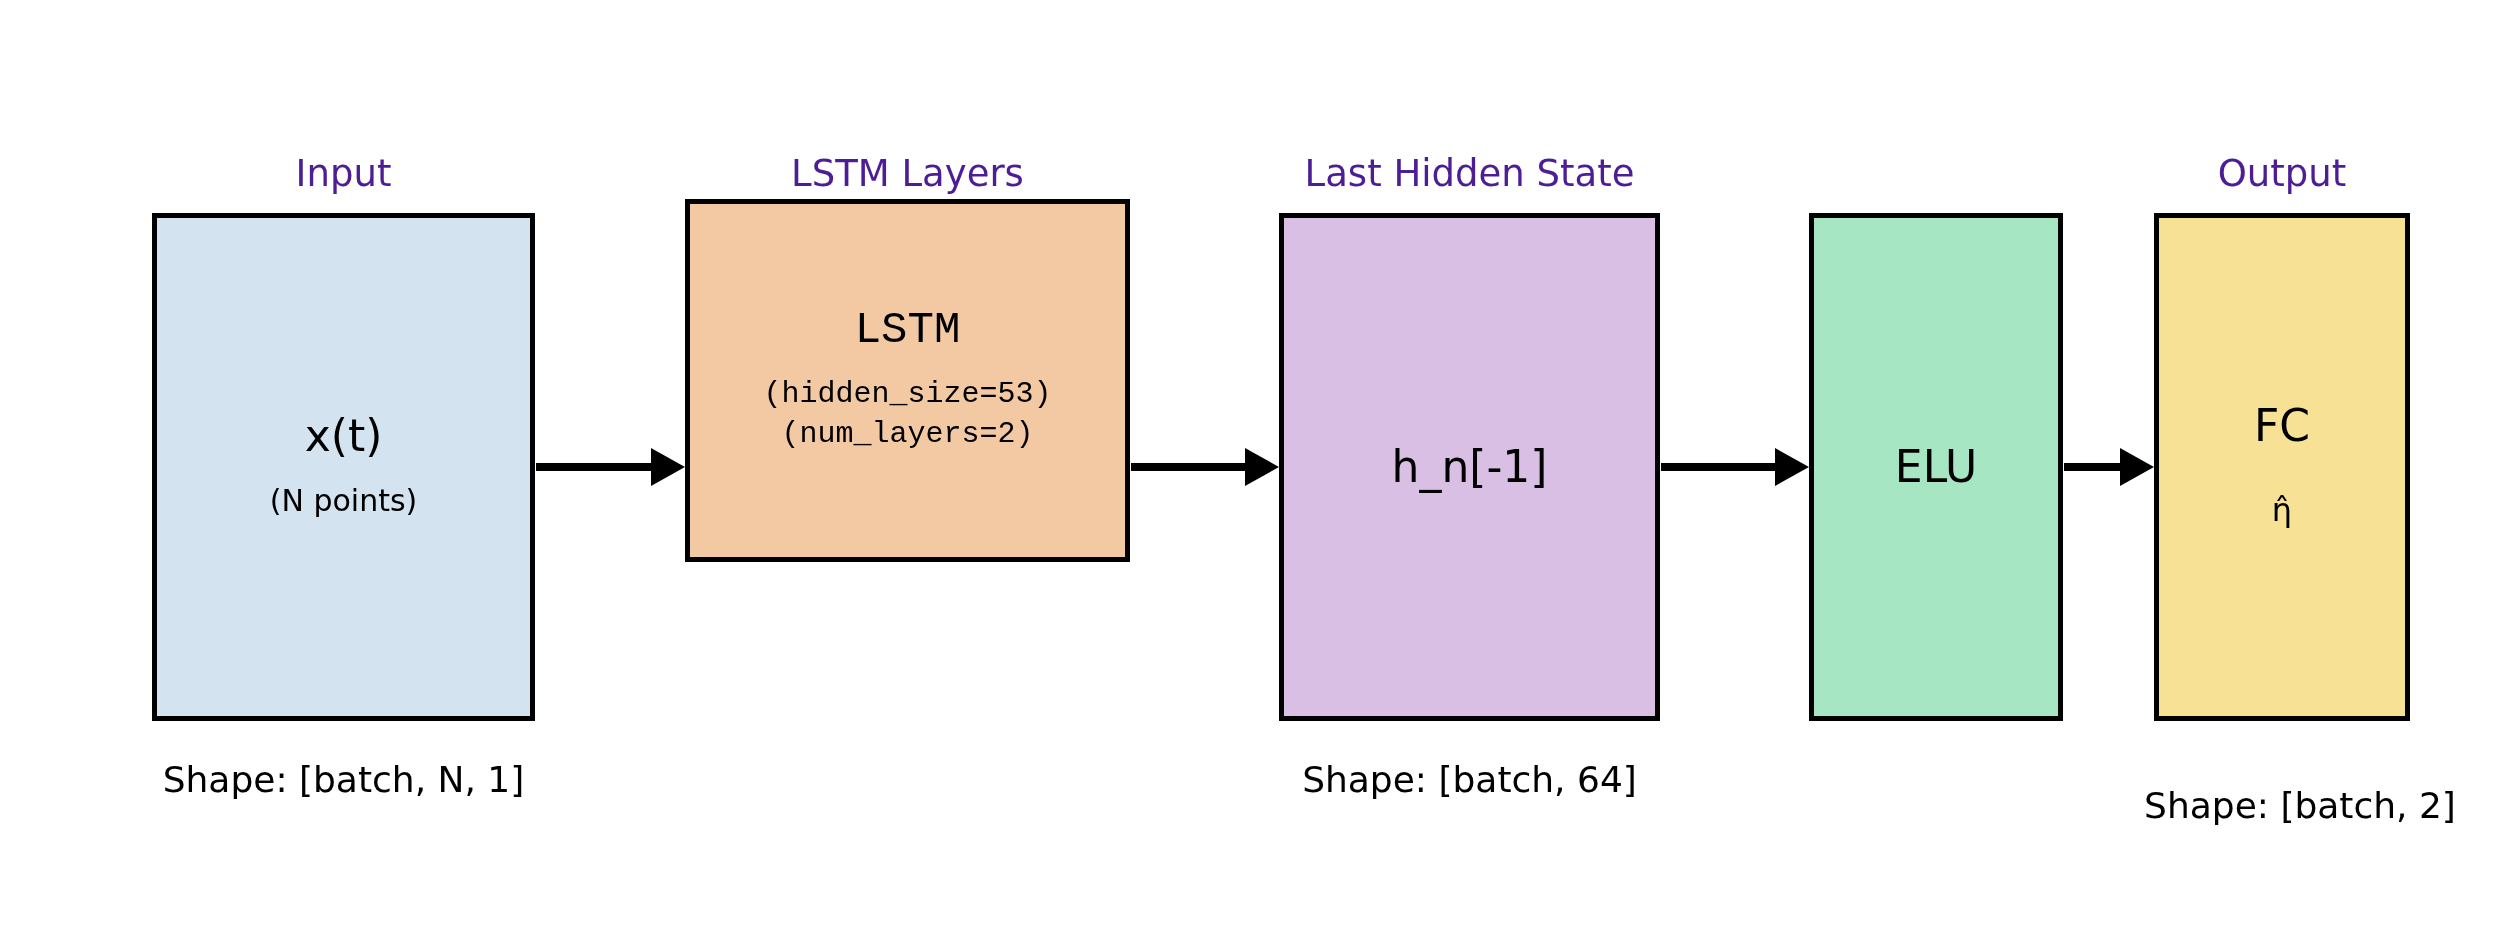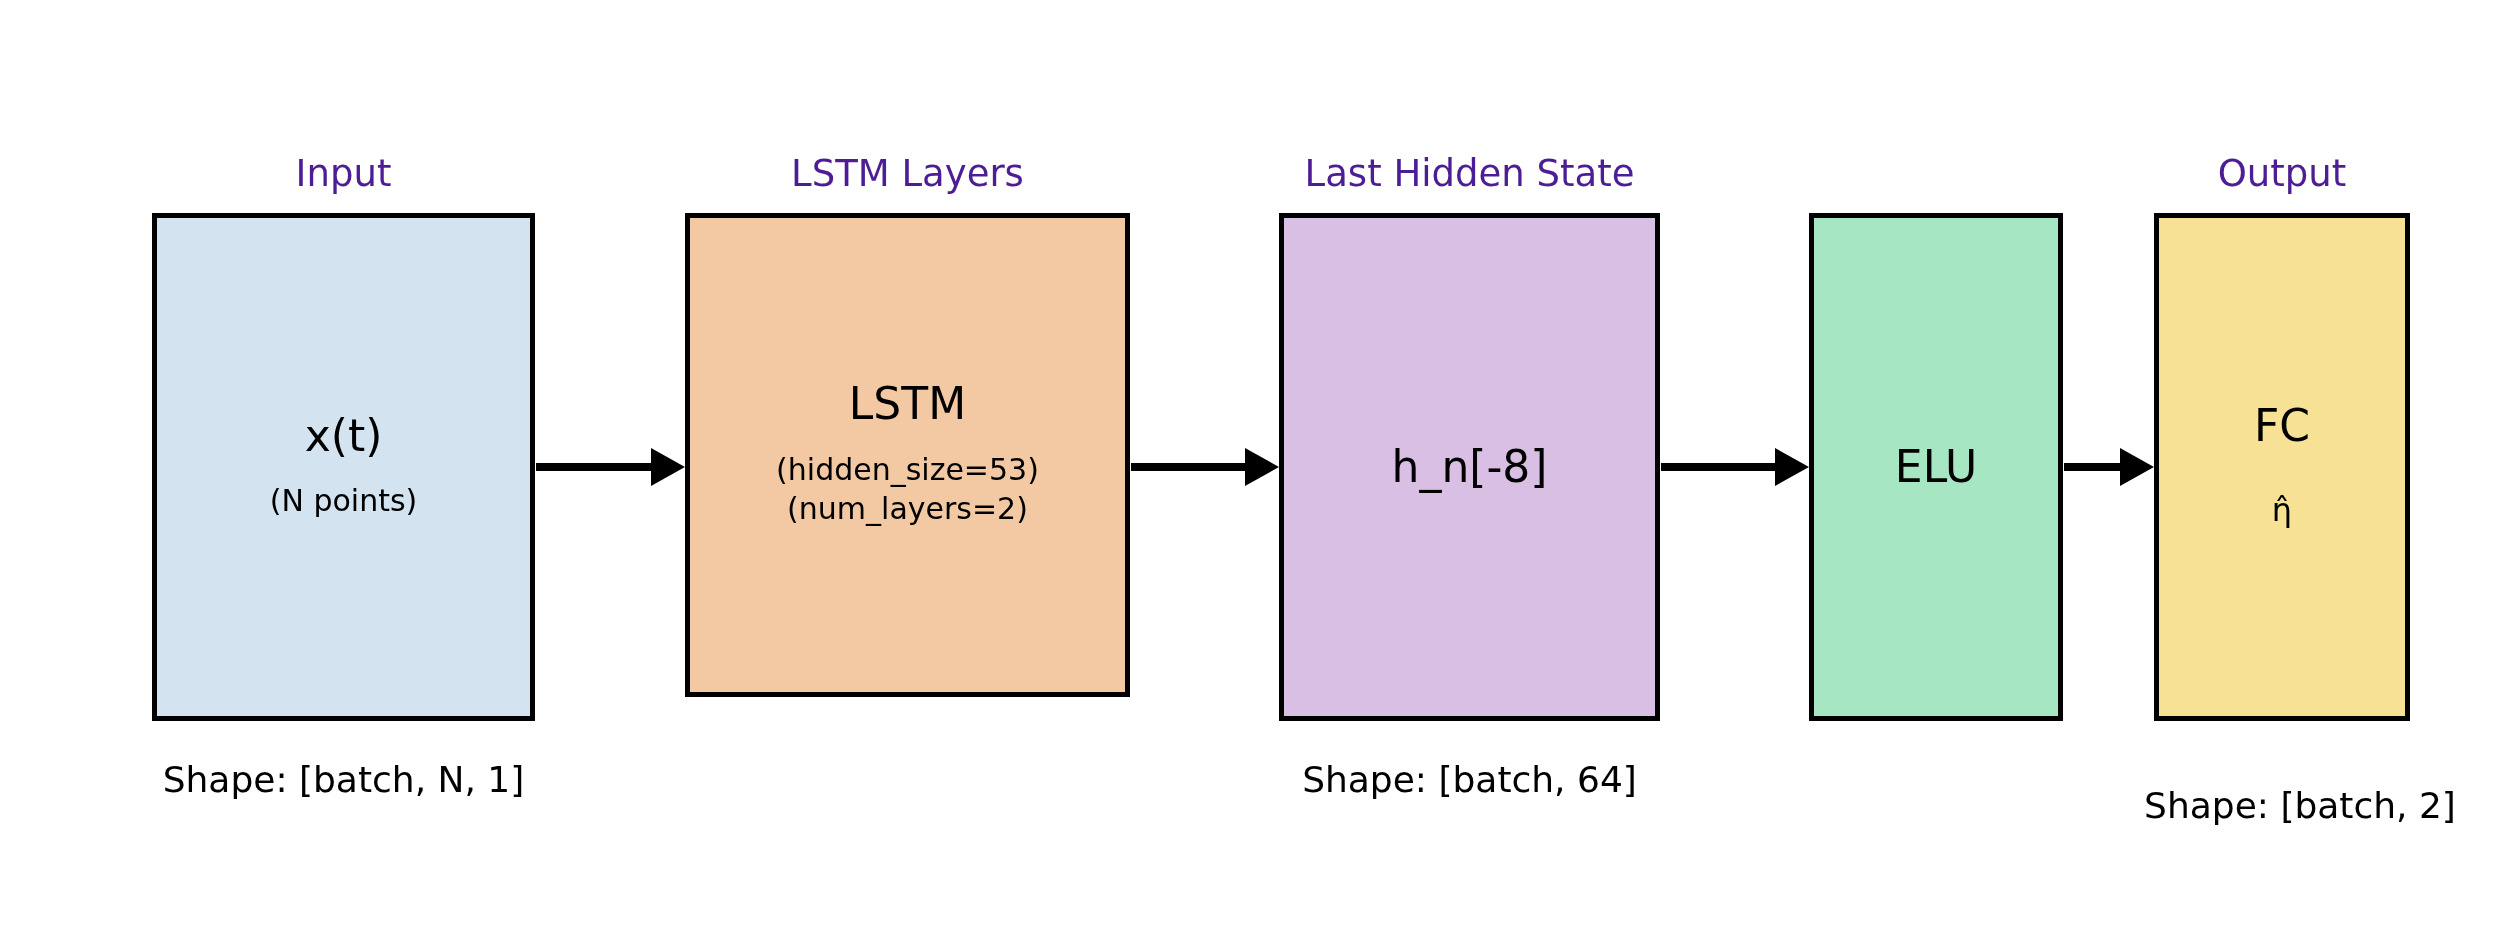--- a/index.html
+++ b/index.html
@@ -97,36 +97,36 @@
     </div>
   </div>
   <div class="shape-label" style="left:122px; top:762px; width:443px;">Shape: [batch, N, 1]</div>
 
   <div class="arrow" style="left:536px; top:467px; width:149px;">
     <div class="shaft" style="width:115px;"></div>
     <div class="head" style="left:115px;"></div>
   </div>
 
   <div class="stage-title" style="left:685px; top:155px; width:445px;">LSTM Layers</div>
-  <div class="node-box" style="left:685px; top:213px; width:445px; height:484px; background:#f3c9a4;">
+  <div class="node-box" style="left:685px; top:199px; width:445px; height:363px; background:#f3c9a4;font-family:Liberation Mono, monospace;">
     <div class="node-main">LSTM</div>
     <div class="node-sub">
       <span class="sub-line">(hidden_size=53)</span>
       <span class="sub-line">(num_layers=2)</span>
     </div>
   </div>
 
   <div class="arrow" style="left:1131px; top:467px; width:148px;">
     <div class="shaft" style="width:114px;"></div>
     <div class="head" style="left:114px;"></div>
   </div>
 
   <div class="stage-title" style="left:1279px; top:155px; width:381px;">Last Hidden State</div>
   <div class="node-box" style="left:1279px; top:213px; width:381px; height:508px; background:#d8bfe3;">
-    <div class="node-main">h_n[-8]</div>
+    <div class="node-main">h_n[-1]</div>
   </div>
   <div class="shape-label" style="left:1279px; top:762px; width:381px;">Shape: [batch, 64]</div>
 
   <div class="arrow" style="left:1661px; top:467px; width:148px;">
     <div class="shaft" style="width:114px;"></div>
     <div class="head" style="left:114px;"></div>
   </div>
 
   <div class="node-box" style="left:1809px; top:213px; width:254px; height:508px; background:#a6e6c3;">
     <div class="node-main">ELU</div>

